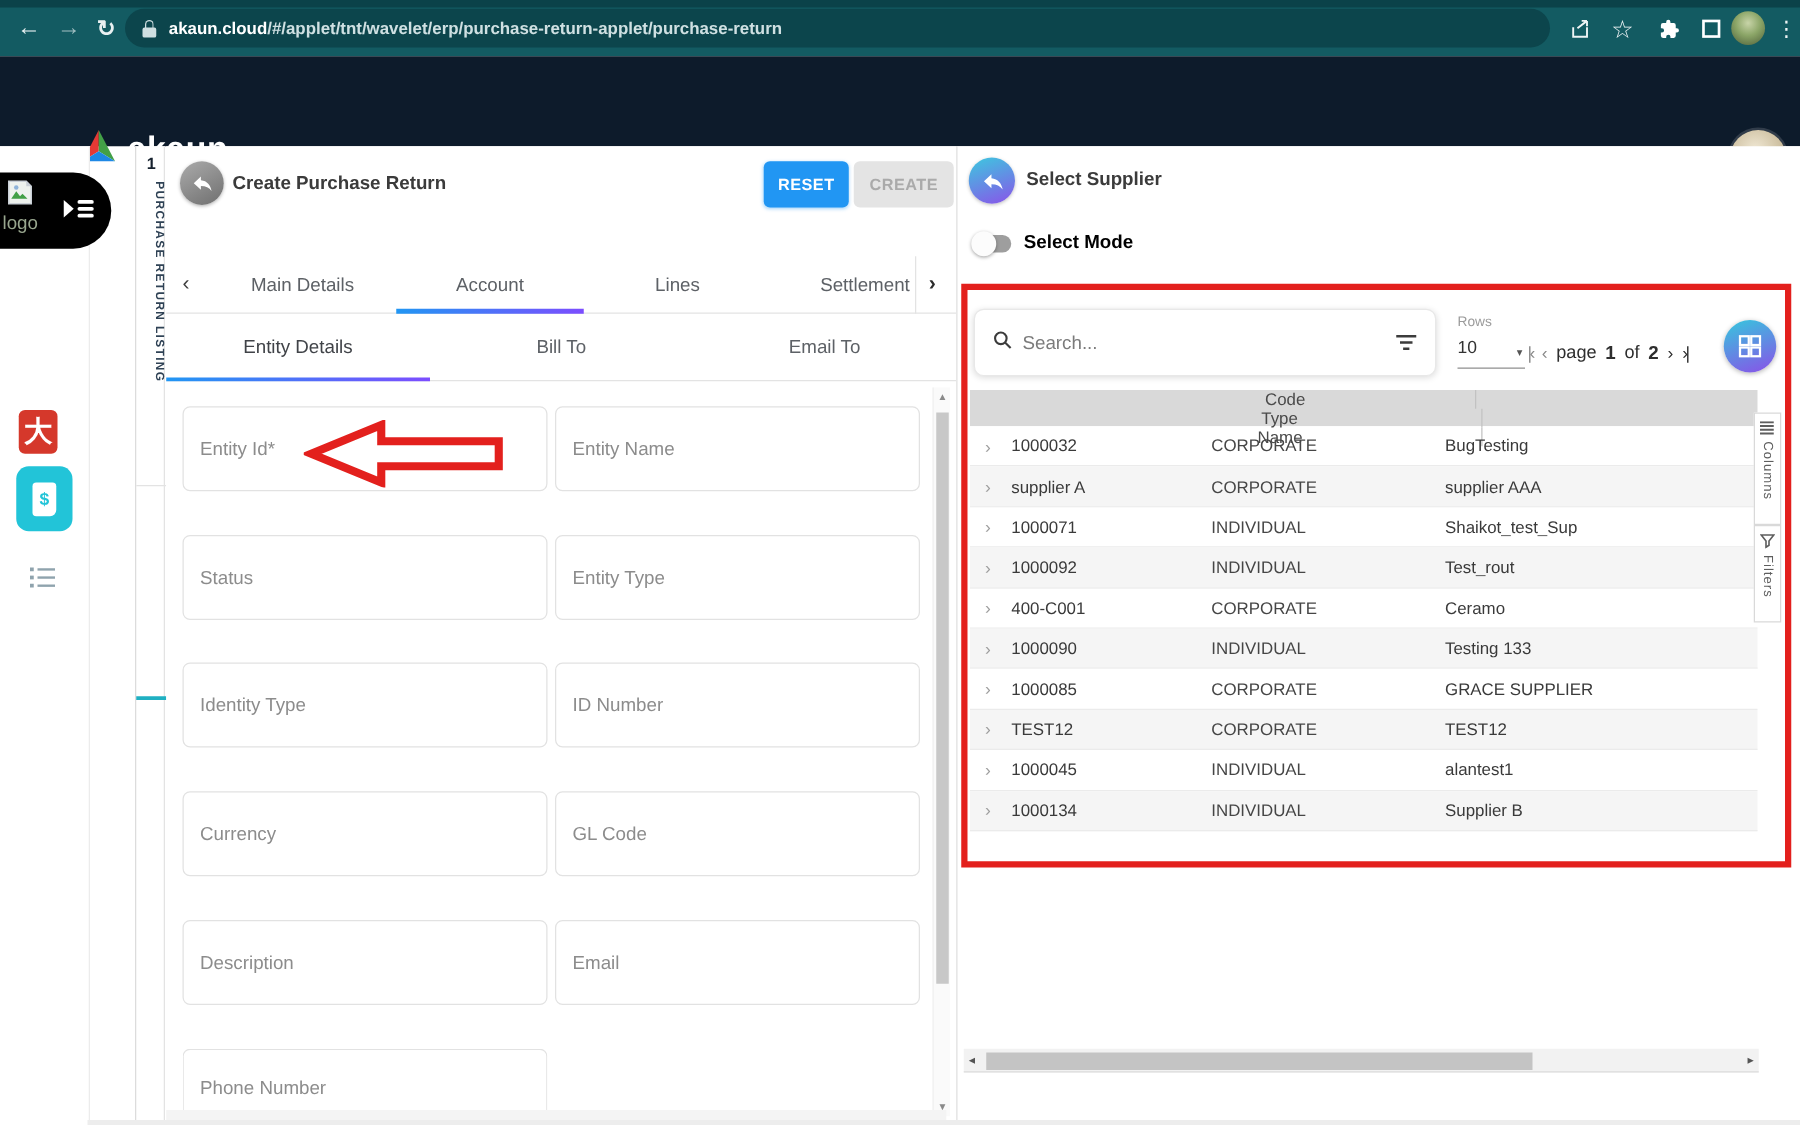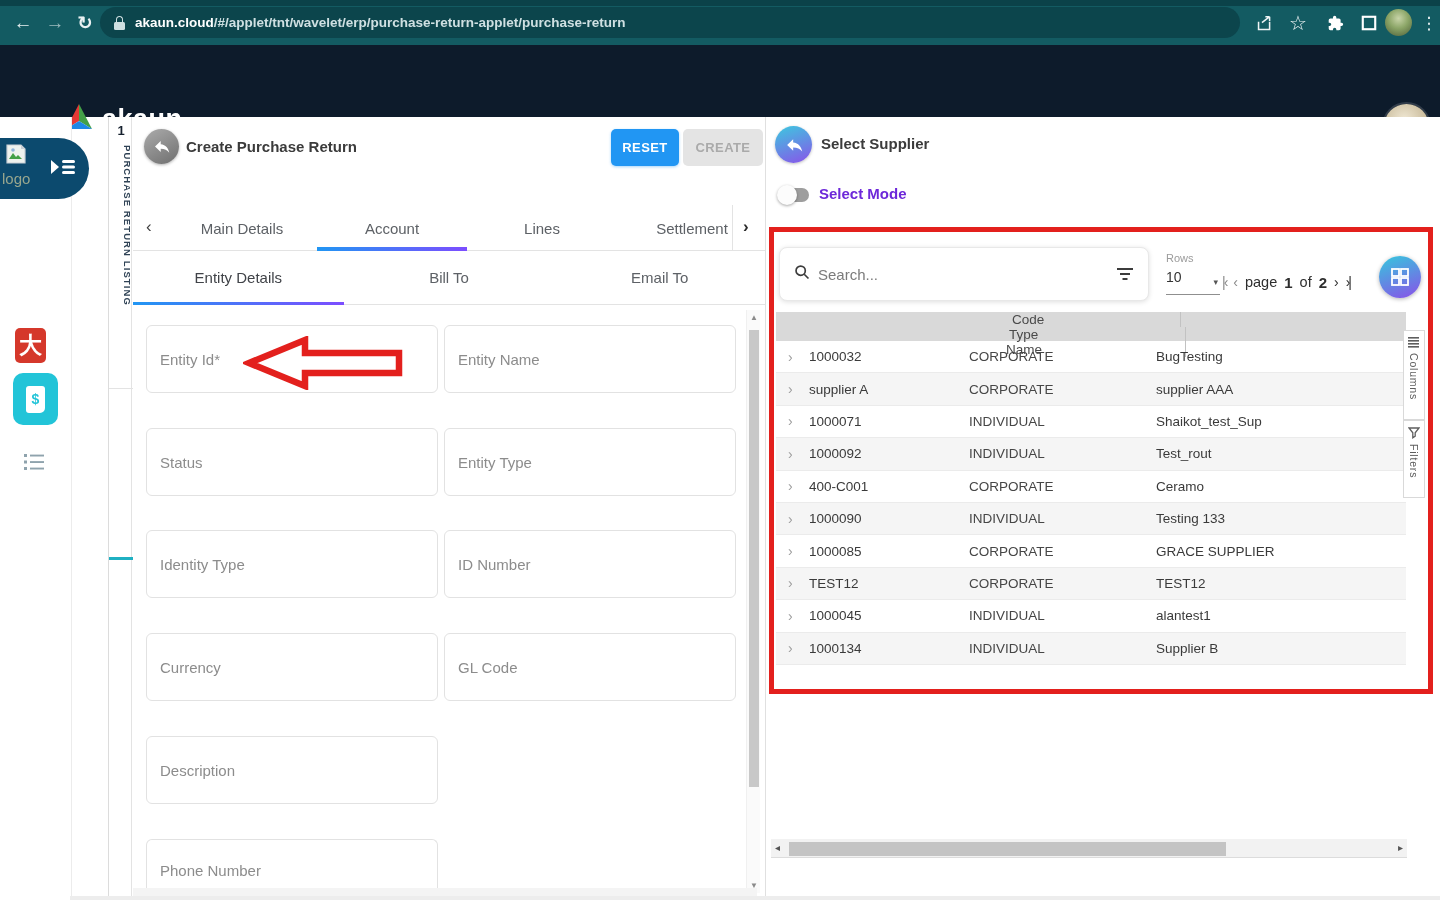--- a/index.html
+++ b/index.html
@@ -30,21 +30,21 @@
   
   .appbar { position:absolute; left:0; top:45px; width:1440px; height:72px; background:#0d1b2b; }
   .brand { position:absolute; left:64px; top:18px; display:flex; align-items:center; gap:8px;margin-top:40px; }
   .brand-name { color:#ffffff; font-size:27px; font-weight:bold; letter-spacing:0.5px; }
   .header-avatar { position:absolute; left:1384px; top:59px; width:45px; height:45px; border-radius:50%;
                    background:radial-gradient(circle at 45% 35%, #f0e8d4 0%, #cdbfa0 55%, #96876a 100%);
                    box-shadow:0 0 0 2px rgba(255,255,255,0.15); cursor:pointer; }
 
   
   .sidebar { position:absolute; left:0; top:117px; width:72px; height:783px; background:#ffffff; border-right:1px solid #ececec; }
-  .logo-pill { position:absolute; left:0; top:138px; width:89px; height:61px; background:#0c4a6e;
+  .logo-pill { position:absolute; left:0; top:138px; width:89px; height:61px; background:#000000;
                border-radius:0 31px 31px 0; cursor:pointer; z-index:3; }
   .logo-alt { position:absolute; left:2px; top:32px; color:#98a68e; font-size:15px; }
   .collapse-ic { position:absolute; right:12px; top:17px; }
   .side-app { position:absolute; display:flex; align-items:center; justify-content:center; cursor:pointer; }
   .app-red { left:15px; top:211px; width:31px; height:35px; background:#d5382b; border-radius:5px;
              color:#ffffff; font-size:23px; font-weight:bold; font-family:"DejaVu Sans", sans-serif; }
   .app-cyan { left:13px; top:256px; width:45px; height:52px; background:#22c4d8; border-radius:10px; }
   .receipt { width:19px; height:27px; background:#ffffff; border-radius:3px 3px 5px 3px; display:flex;
              align-items:center; justify-content:center; color:#22c4d8; font-size:14px; font-weight:bold; }
   .list-ic { left:24px; top:336px; width:20px; height:18px; }
@@ -102,21 +102,21 @@
   
   .supplier { position:absolute; left:765px; top:117px; width:675px; height:783px; background:#ffffff; border-left:1px solid #e0e0e0; }
   .back-grad { position:absolute; left:9px; top:9px; width:37px; height:37px; border-radius:50%;
                background:linear-gradient(160deg,#3cc9df 0%,#8a53e9 100%); display:flex; align-items:center;
                justify-content:center; cursor:pointer; box-shadow:0 1px 3px rgba(0,0,0,.25); }
   .supplier-title { position:absolute; left:55px; top:18px; font-size:15px; color:#3b3b3b; font-weight:bold; }
   .toggle { position:absolute; left:11px; top:68px; width:34px; height:20px; cursor:pointer; }
   .toggle-track { position:absolute; left:2px; top:3px; width:30px; height:14px; border-radius:7px; background:#9e9e9e; }
   .toggle-knob { position:absolute; left:0px; top:0px; width:20px; height:20px; border-radius:50%; background:#fcfcfc;
                  box-shadow:0 1px 3px rgba(0,0,0,.35); }
-  .toggle-label { position:absolute; left:53px; top:68px; font-size:15px; color:#6d28d9; font-weight:bold; }
+  .toggle-label { position:absolute; left:53px; top:68px; font-size:15px; color:#000000; font-weight:bold; }
 
   .searchbox { position:absolute; left:13px; top:130px; width:370px; height:54px; background:#ffffff;
                border:1px solid #e8e8e8; border-radius:8px; box-shadow:0 1px 5px rgba(0,0,0,.13);
                display:flex; align-items:center; padding:0 14px; }
   .searchbox input { flex:1; border:none; outline:none; font-size:15px; color:#444;
                      font-family:"Liberation Sans", sans-serif; margin-left:8px; background:transparent; }
   .searchbox input::placeholder { color:#7b7b7b; }
   .filter-list-ic { width:18px; height:12px; position:relative; cursor:pointer; }
   .filter-list-ic i { position:absolute; left:50%; transform:translateX(-50%); background:#3c3c3c; height:2px; display:block; }
 
@@ -315,20 +315,23 @@
       </div>
     <div class="field" style="left:13px;  top:516px">
         <span>Currency</span>
       </div>
     <div class="field" style="left:311px; top:516px">
         <span>GL Code</span>
       </div>
     <div class="field" style="left:13px;  top:619px">
         <span>Description</span>
       </div>
+    <div class="field" style="left:311px; top:619px">
+        <span>Email</span>
+      </div>
     <div class="field" style="left:13px;  top:722px; height:61px; border-bottom:none; border-radius:6px 6px 0 0">
         <span>Phone Number</span>
       </div>
 
     <svg class="anno-arrow" width="160" height="54" viewBox="0 0 160 54">
       <polygon points="156,17 62,17 62,4 6,27 62,50 62,37 156,37" fill="#ffffff" stroke="#e3201d" stroke-width="6.5" stroke-linejoin="miter"></polygon>
     </svg>
 
     <div class="vscroll">
       <span class="varr" style="top:3px">▲</span>

